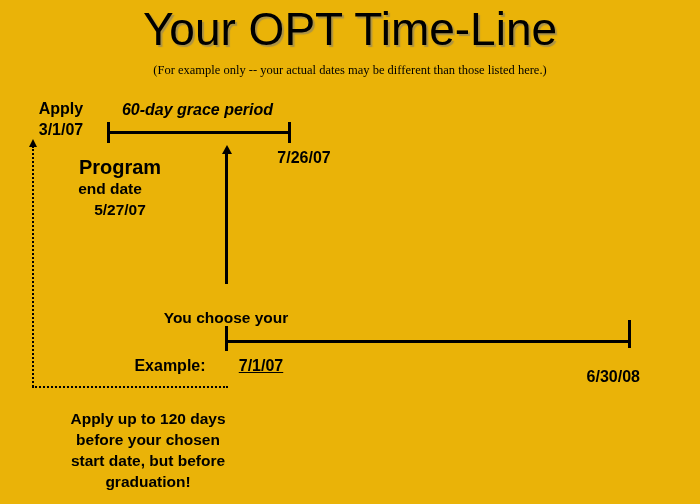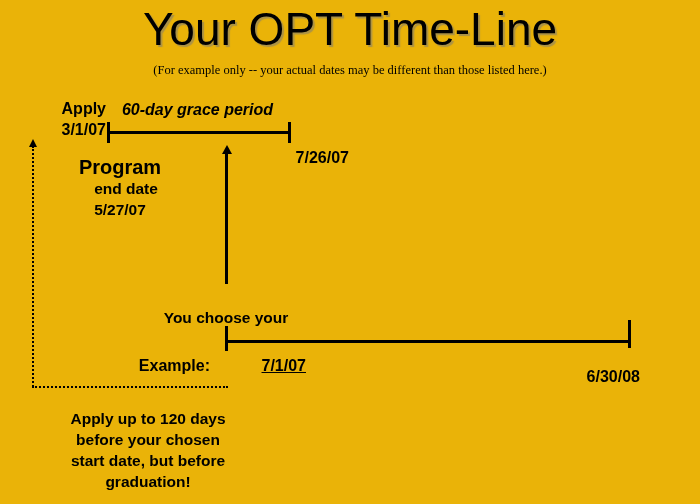--- a/index.html
+++ b/index.html
@@ -51,21 +51,21 @@
   
   .tblock {
     font-family: "Liberation Sans", sans-serif;
     font-weight: bold;
     font-size: 15px;
     line-height: 19px;
     color: #000000;
     white-space: pre;
   }
   .tblock.center { text-align: center; }
-  .tblock.left   { text-align: right; }
+  .tblock.left   { text-align: center; }
   .tblock.right  { text-align: right; }
 
   
   .hline {
     background: #000000;
     height: 3px;
   }
   .vtick {
     background: #000000;
     width: 3px;
@@ -126,21 +126,21 @@
 
   <div class="abs italic-label" style="left:107px; top:100px; width:181px; text-align:center;">60-day grace period</div>
 
   <div class="abs vtick" style="left:107px; top:122px; height:21px;"></div>
   <div class="abs hline" style="left:107px; top:131px; width:184px;"></div>
   <div class="abs vtick" style="left:288px; top:122px; height:21px;"></div>
 
   <div class="abs tblock left" style="left:259px; top:147px; width:90px; font-size:16px; line-height:21px;">7/26/07</div>
 
   <div class="abs tblock center" style="left:62px; top:157px; width:116px; font-size:20px; line-height:21px;">Program</div>
-  <div class="abs tblock center" style="left:68px; top:178px; width:116px; font-size:15.5px; line-height:21px;">end date</div>
+  <div class="abs tblock center" style="left:52px; top:178px; width:116px; font-size:15.5px; line-height:21px;">end date</div>
   <div class="abs tblock center" style="left:62px; top:199px; width:116px; font-size:15.5px; line-height:21px;">5/27/07</div>
 
   <div class="abs arrow-up-solid" style="left:222px; top:145px;"></div>
   <div class="abs vline-solid" style="left:225px; top:153px; height:131px;"></div>
 
   <div class="abs tblock center" style="left:138px; top:285px; width:176px; font-size:15.5px; line-height:21px;margin-top:22px;">You choose your</div>
 
   <div class="abs vtick" style="left:225px; top:326px; height:25px;"></div>
   <div class="abs hline" style="left:225px; top:340px; width:406px;"></div>
   <div class="abs vtick" style="left:628px; top:320px; height:28px;"></div>

